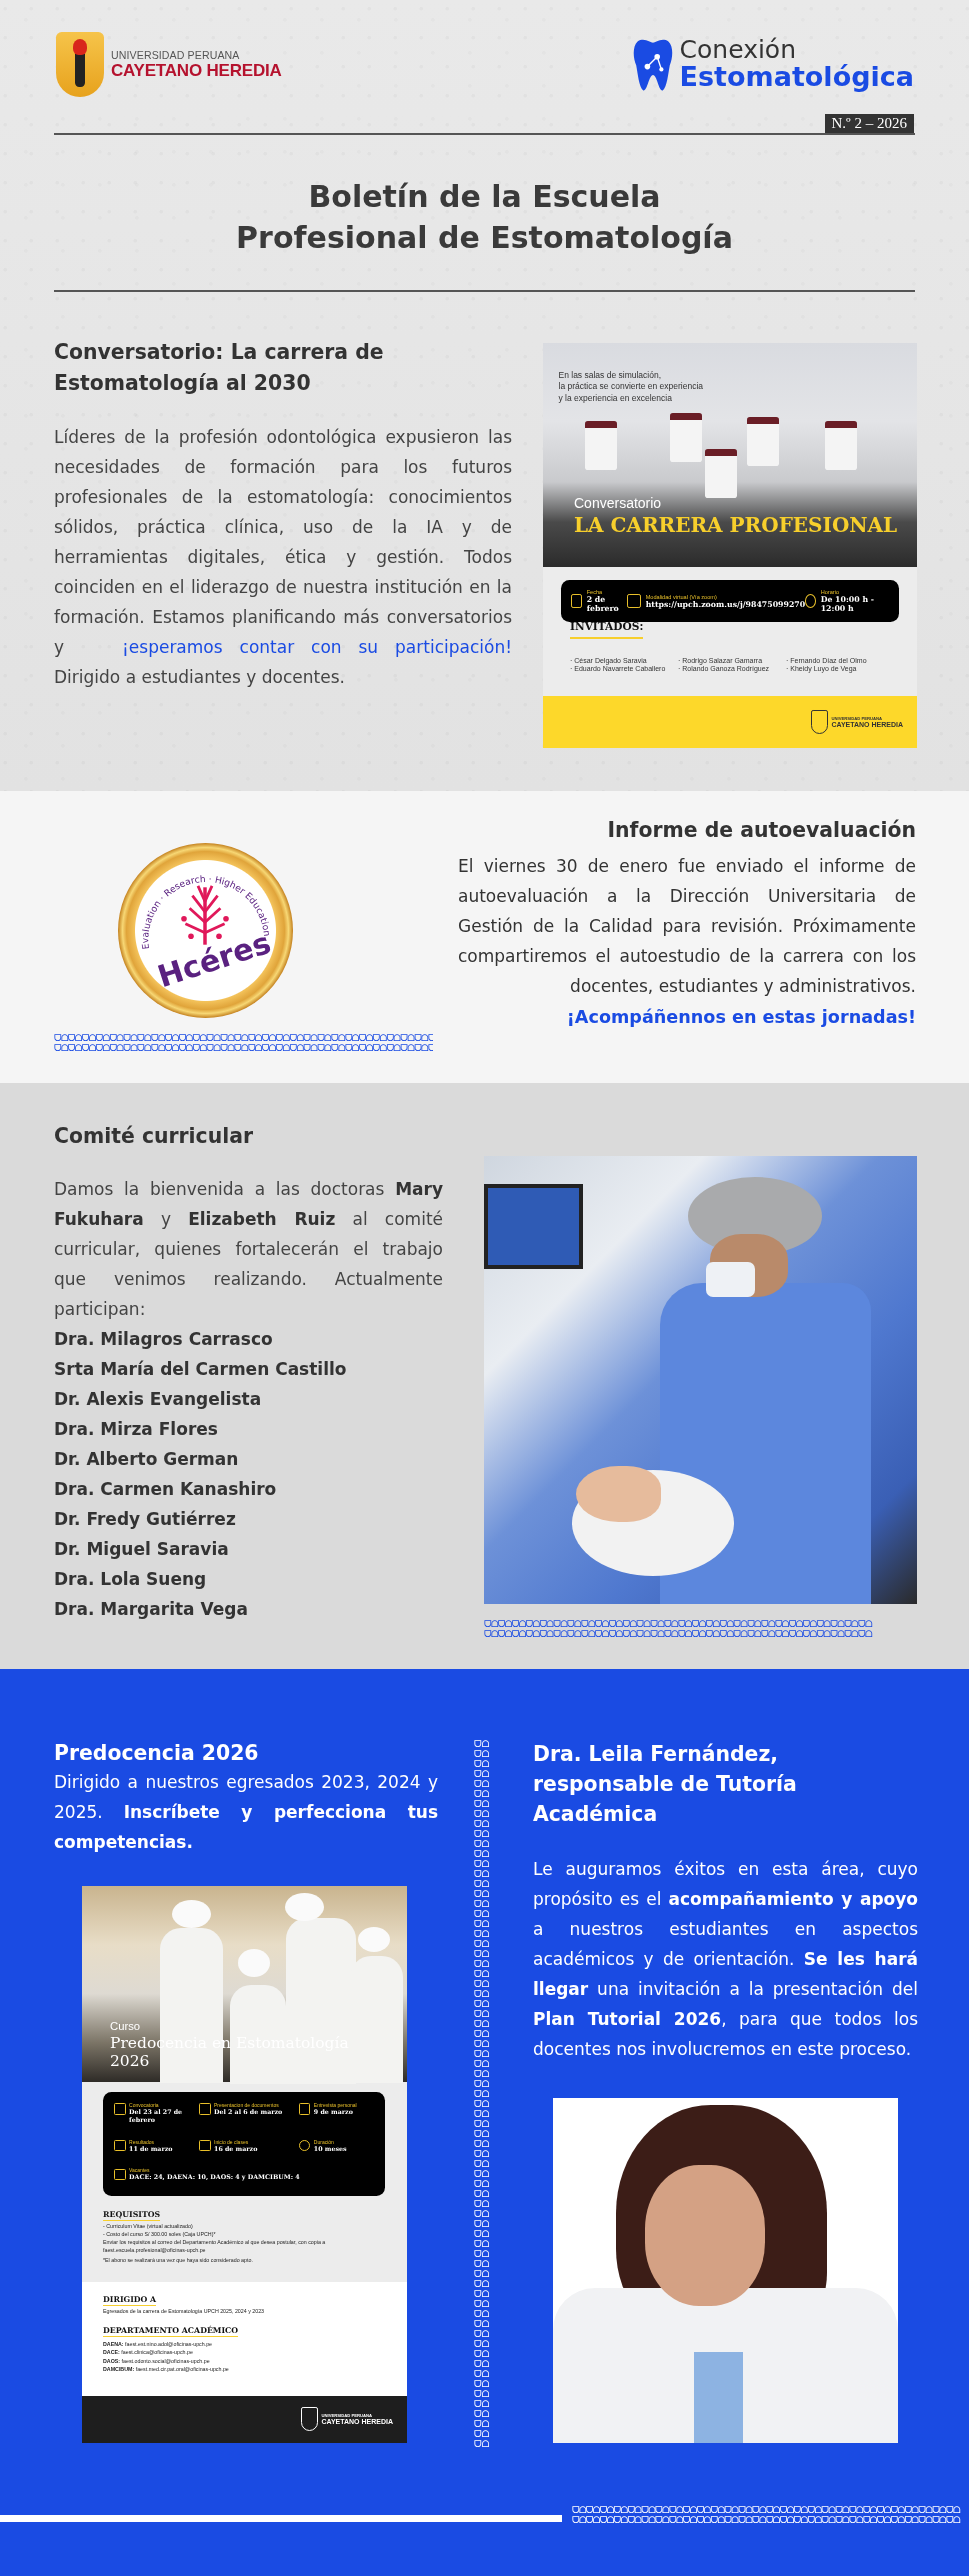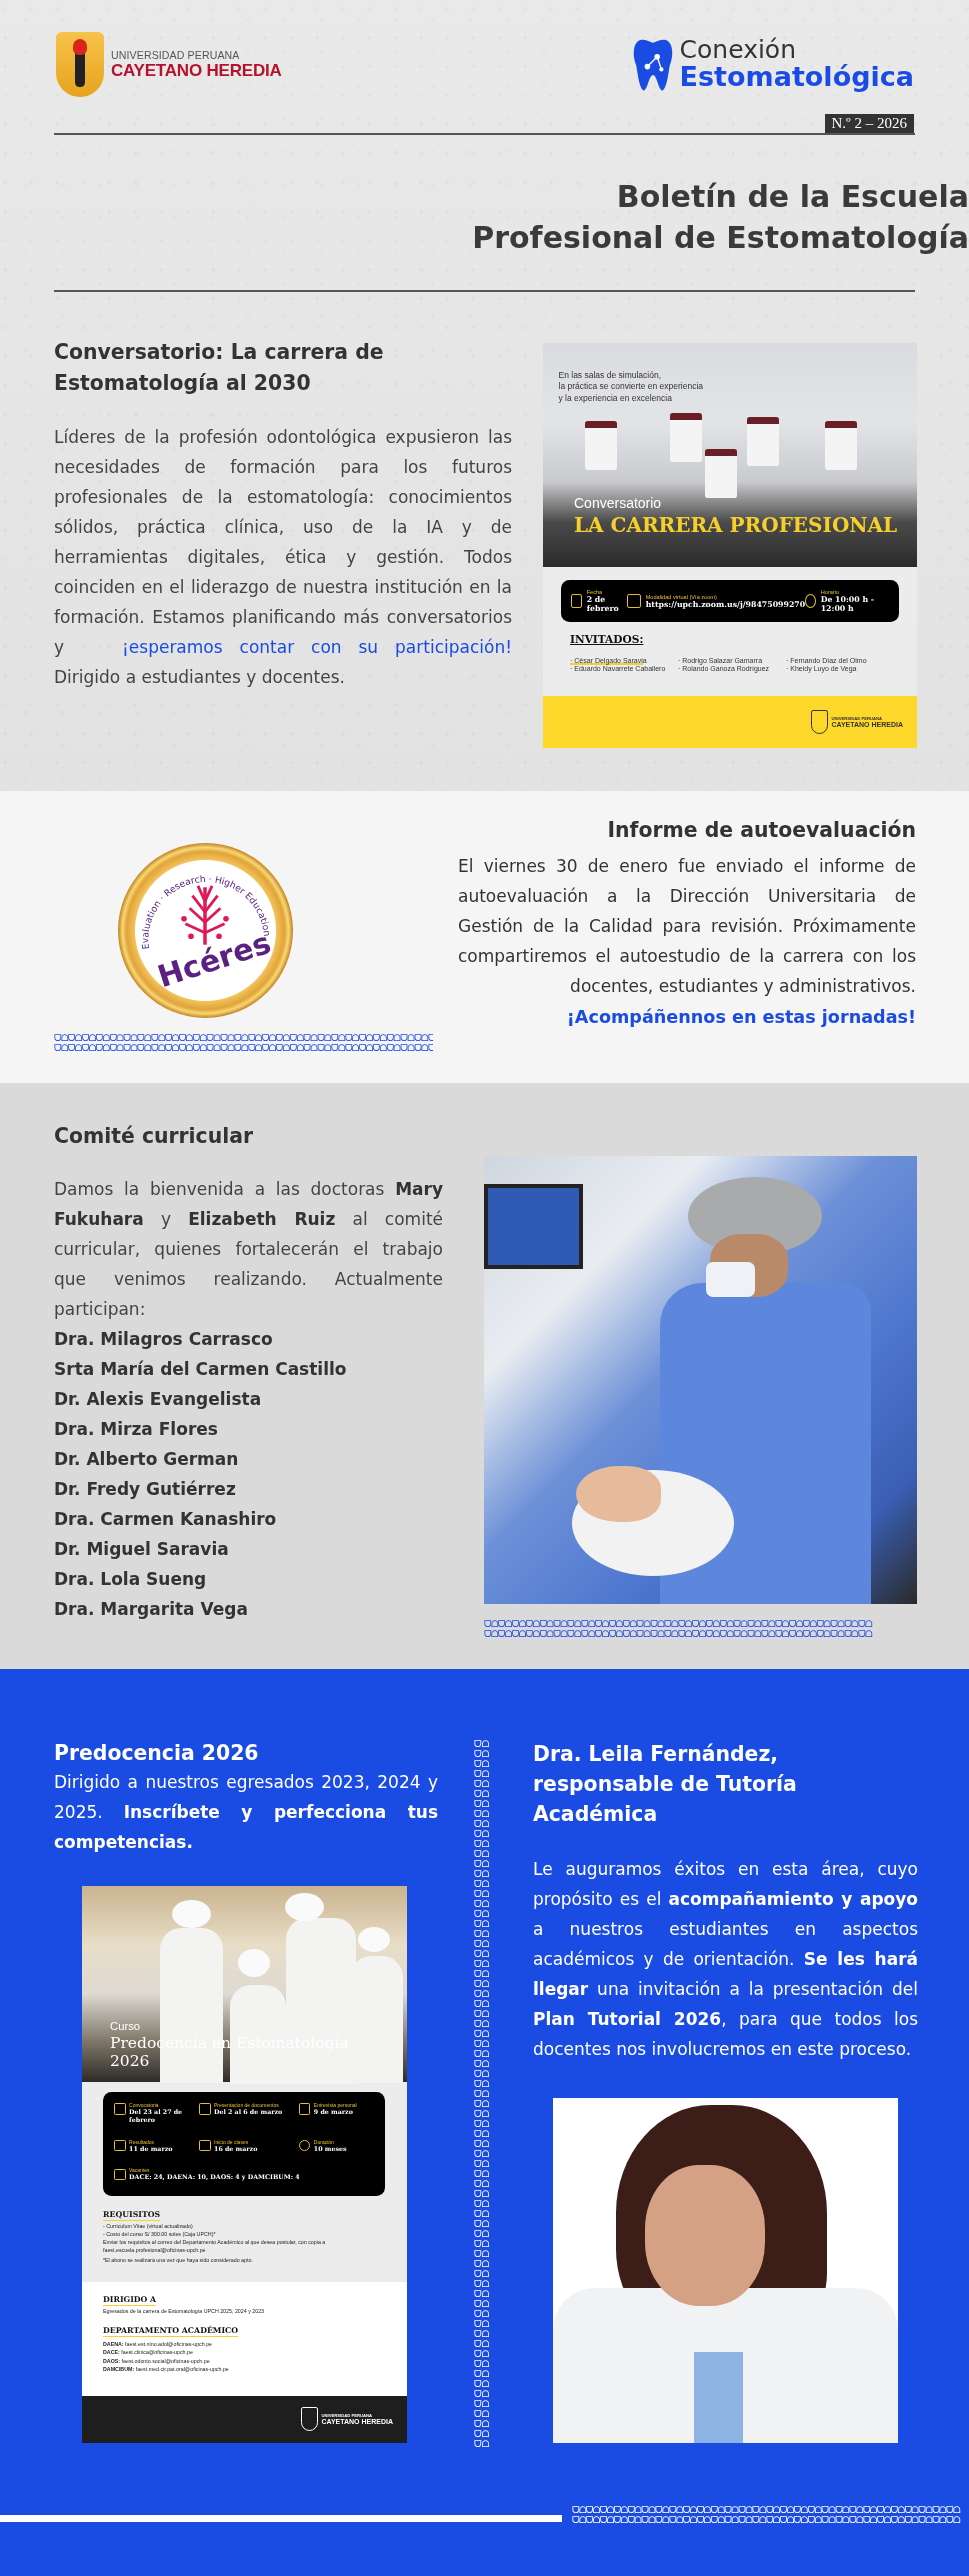--- a/index.html
+++ b/index.html
@@ -19,42 +19,42 @@
   .upch-text .l1 { font-family: "Liberation Sans", sans-serif; font-size: 10.6px; color: #555; letter-spacing: 0.1px; }
   .upch-text .l2 { font-family: "Liberation Sans", sans-serif; font-size: 17px; font-weight: bold; color: #b5122e; letter-spacing: -0.2px; }
 
   .conexion-logo { position: absolute; right: 55px; top: 37px; display: flex; align-items: center; gap: 5.6px; }
   .tooth { width: 42px; height: 55px; position: relative; }
   .conexion-text .c1 { font-size: 25px; color: #333; line-height: 1.05; }
   .conexion-text .c2 { font-size: 27px; color: #1a4be3; font-weight: bold; line-height: 1.05; }
 
   .issue-badge { position: absolute; right: 55px; top: 114px; background: #333; color: #fff; font-family: Liberation Serif, serif; font-size: 15px; padding: 1.4px 7px; }
   .hero-rule-top { position: absolute; left: 54px; right: 54px; top: 133px; height: 2.1px; background: #555; }
-  .hero-title { position: absolute; left: 0; right: 0; top: 176px; text-align: right; font-size: 30px; font-weight: bold; line-height: 41px; color: #3a3a3a; }
+  .hero-title { position: absolute; left: 0; right: 0; top: 176px; text-align: center; font-size: 30px; font-weight: bold; line-height: 41px; color: #3a3a3a; }
   .hero-rule-bot { position: absolute; left: 54px; right: 54px; top: 290px; height: 2.1px; background: #555; }
 
   .conv-col { position: absolute; left: 54px; top: 337px; width: 458px; }
   .conv-title { font-size: 20.4px; font-weight: bold; line-height: 31px; color: #333; }
   .conv-body { margin-top: 22.6px; font-size: 17px; line-height: 30px; text-align: justify; color: #444; }
   .conv-body .hl { color: #1a4be3; font-weight: normal; margin-left: 41px; }
 
   .poster { position: absolute; left: 543px; top: 343px; width: 374px; height: 405px; background: #ececec; overflow: hidden; }
   .poster-photo { position: absolute; left: 0; top: 0; width: 374px; height: 224px;
     background: linear-gradient(180deg, #d9dbe0 0%, #e3e4e7 35%, #c9cacd 62%, #4a4a4a 80%, #2b2b2b 100%); }
   .poster-photo .quote { position: absolute; left: 15.5px; top: 27px; font-size: 8.5px; color: #333; line-height: 11.3px; font-family: "Liberation Sans", sans-serif; }
   .poster-photo .chair { position: absolute; width: 32px; height: 49px; background: #f4f4f4; border-top: 7px solid #6a1e26; border-radius: 2.8px; }
   .poster-kicker { position: absolute; left: 31px; top: 152px; font-family: "Liberation Sans", sans-serif; color: #fff; font-size: 14px; }
   .poster-title { position: absolute; left: 31px; top: 171px; font-family: "DejaVu Serif", serif; color: #f7cf2c; font-size: 20px; font-weight: bold; line-height: 23px; }
   .poster-info { position: absolute; left: 18.3px; top: 237px; width: 338px; height: 42px; background: #000; border-radius: 8.5px; display: flex; align-items: center; justify-content: space-between; padding: 0 10px; }
   .pi { display: flex; align-items: center; gap: 4.2px; }
   .pi .ico { width: 14px; height: 14px; border: 1.4px solid #e9c02a; border-radius: 2.1px; }
   .pi .ico.round { border-radius: 50%; }
   .pi .lbl { font-family: "Liberation Sans", sans-serif; font-size: 5.6px; color: #e9c02a; }
   .pi .val { font-family: "DejaVu Serif", serif; font-size: 7.8px; color: #fff; font-weight: bold; }
-  .invit-title { position: absolute; left: 27px; top: 290px; font-family: "DejaVu Serif", serif; font-size: 10.6px; font-weight: bold; color: #111; border-bottom: 2.1px solid #f7cf2c; padding-bottom: 18px; text-decoration: underline; }
+  .invit-title { position: absolute; left: 27px; top: 277px; font-family: "DejaVu Serif", serif; font-size: 10.6px; font-weight: bold; color: #111; border-bottom: 2.1px solid #f7cf2c; padding-bottom: 5px; }
   .invit-grid { position: absolute; left: 27px; top: 314px; width: 324px; display: grid; grid-template-columns: 1fr 1fr 1fr; row-gap: 1.4px; font-family: "Liberation Sans", sans-serif; font-size: 7px; color: #333; }
   .poster-footer { position: absolute; left: 0; bottom: 0; width: 374px; height: 52px; background: #fdd82a; }
   .mini-upch { position: absolute; right: 14px; top: 14px; display: flex; align-items: center; gap: 3.5px; }
   .mini-shield { width: 17px; height: 24px; border: 1.4px solid #333; border-radius: 2.1px 2.1px 8.5px 8.5px; }
   .mini-upch .t1 { font-size: 4.2px; font-family: "Liberation Sans", sans-serif; color: #333; font-weight: bold; }
   .mini-upch .t2 { font-size: 7px; font-family: "Liberation Sans", sans-serif; color: #333; font-weight: bold; }
 
   
   .sec2 { position: relative; height: 292px; background: #f5f5f5; }
   .hceres { position: absolute; left: 118px; top: 52px; width: 175px; height: 175px; border-radius: 50%;
@@ -275,22 +275,22 @@
       <h2 class="comite-title">Comité curricular</h2>
       <p class="comite-body">
         <span>Damos la bienvenida a las doctoras </span><b>Mary Fukuhara</b><span> y </span><b>Elizabeth Ruiz</b><span> al comité curricular, quienes fortalecerán el trabajo que venimos realizando. Actualmente participan:</span>
       </p>
       <ul class="members">
         <li>Dra. Milagros Carrasco</li>
         <li>Srta María del Carmen Castillo</li>
         <li>Dr. Alexis Evangelista</li>
         <li>Dra. Mirza Flores</li>
         <li>Dr. Alberto German</li>
+        <li>Dra. Carmen Kanashiro</li>
         <li>Dr. Fredy Gutiérrez</li>
-        <li>Dra. Carmen Kanashiro</li>
         <li>Dr. Miguel Saravia</li>
         <li>Dra. Lola Sueng</li>
         <li>Dra. Margarita Vega</li>
       </ul>
     </div>
     <div class="comite-photo">
       <div class="monitor"></div>
       <div class="gown"></div>
       <div class="cap"></div>
       <div class="face"></div>

